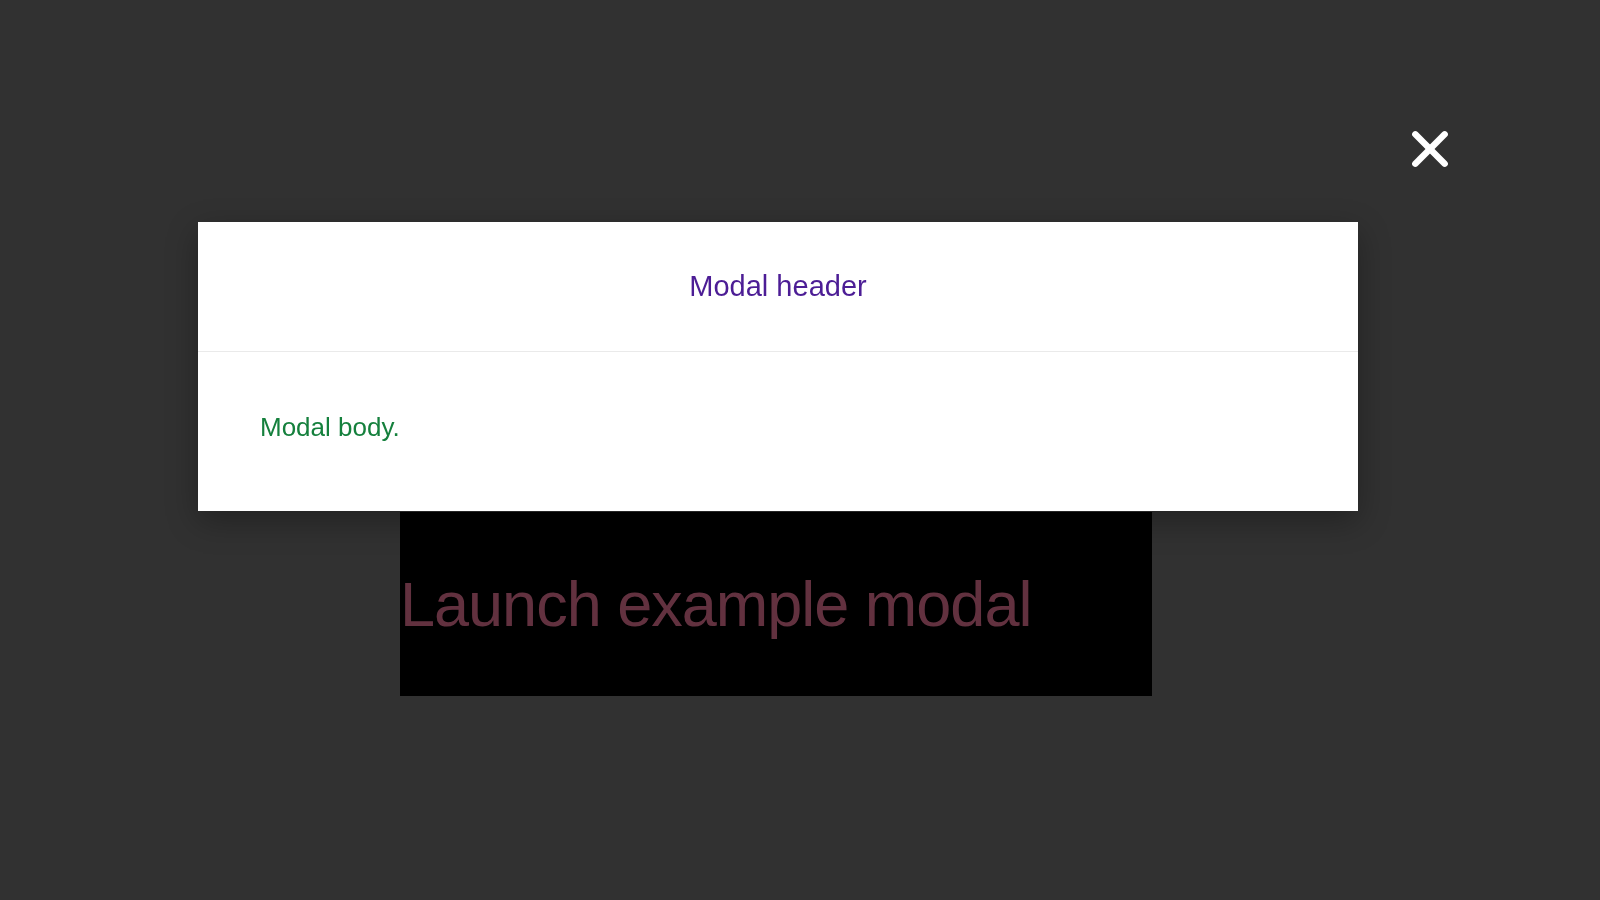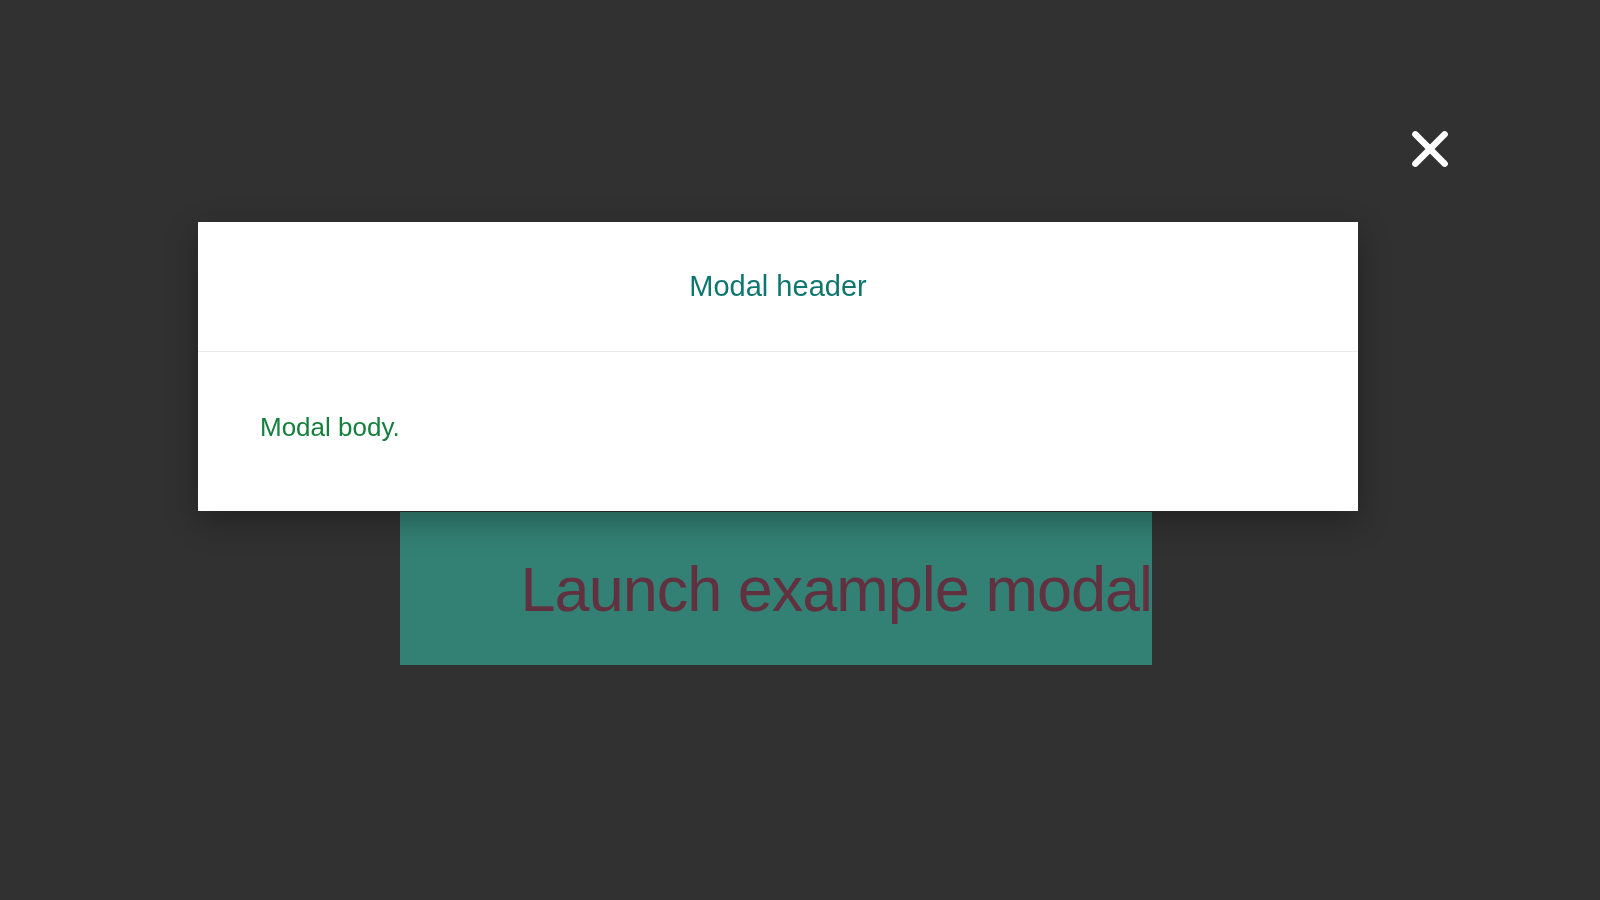--- a/index.html
+++ b/index.html
@@ -13,30 +13,30 @@
       background: #595959;
       font-family: -apple-system, BlinkMacSystemFont, "Helvetica Neue", Helvetica, Arial, sans-serif;
       position: relative;
       overflow: hidden;
     }
     .launch-button {
       position: absolute;
       left: 400px;
       top: 512px;
       width: 752px;
-      height: 153px;
-      background: #5eead4;
+      height: 184px;
+      background: #000000;
       color: #b35a74;
       font-size: 63px;
       font-weight: 300;
       letter-spacing: -1px;
       border: none;
       display: flex;
       align-items: center;
-      justify-content: flex-end;
+      justify-content: flex-start;
       cursor: pointer;
     }
     .backdrop {
       position: absolute;
       inset: 0;
       background: rgba(0,0,0,0.45);
     }
     .close-btn {
       position: absolute;
       top: 120px;
@@ -64,21 +64,21 @@
       box-shadow: 0 10px 30px rgba(0,0,0,0.3);
     }
     .modal-header {
       padding: 48px 60px 48px;
       text-align: center;
       border-bottom: 1px solid #eaeaea;
     }
     .modal-header-title {
       font-size: 29px;
       font-weight: 400;
-      color: #0f766e;
+      color: #4c1d95;
       letter-spacing: 0px;
     }
     .modal-body {
       padding: 60px 62px 68px;
     }
     .modal-body-text {
       font-size: 26px;
       font-weight: 400;
       color: #15803d;
     }

